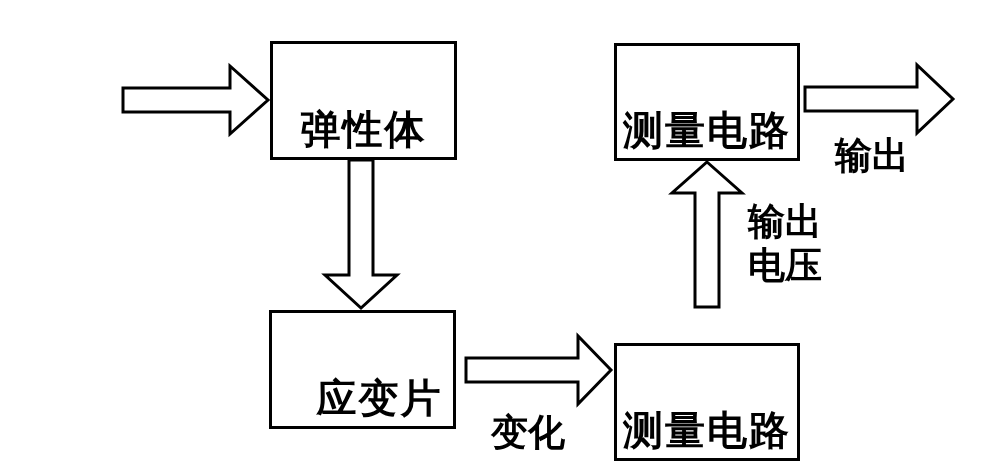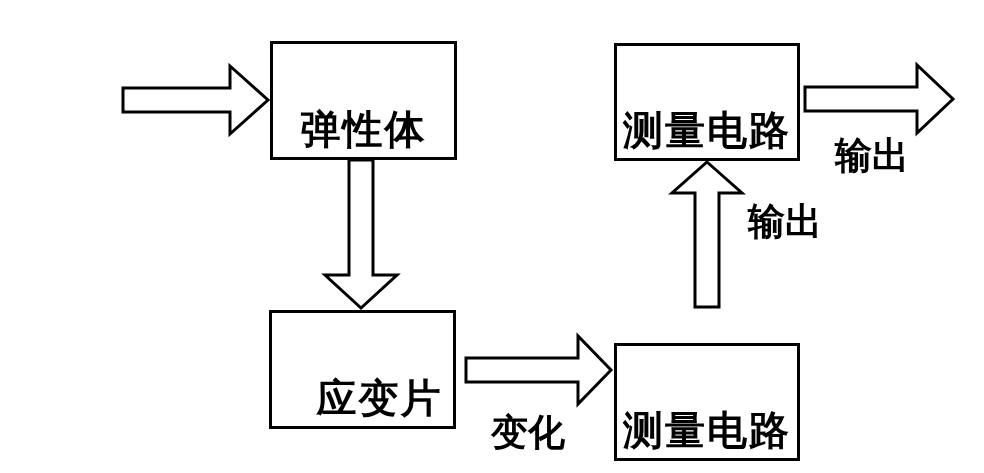--- a/index.html
+++ b/index.html
@@ -99,18 +99,19 @@
     <span>测量电路</span>
   </div>
 
 
 
 
   <div class="annotation" id="label-change">变化</div>
 
   <div class="annotation" id="label-out-voltage">
     <div>输出</div>
+    <div>电压</div>
   </div>
 
 
   <div class="annotation" id="label-output">输出</div>
 
 </div>
 
 </body></html>

